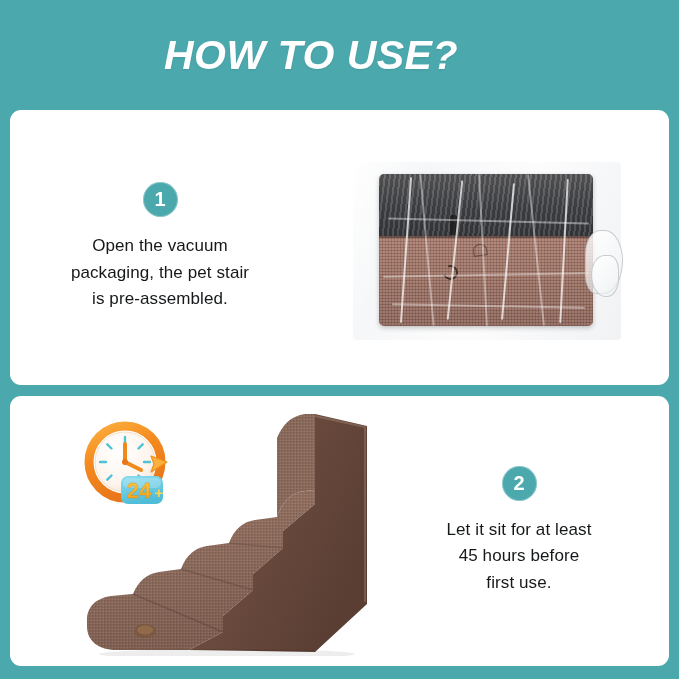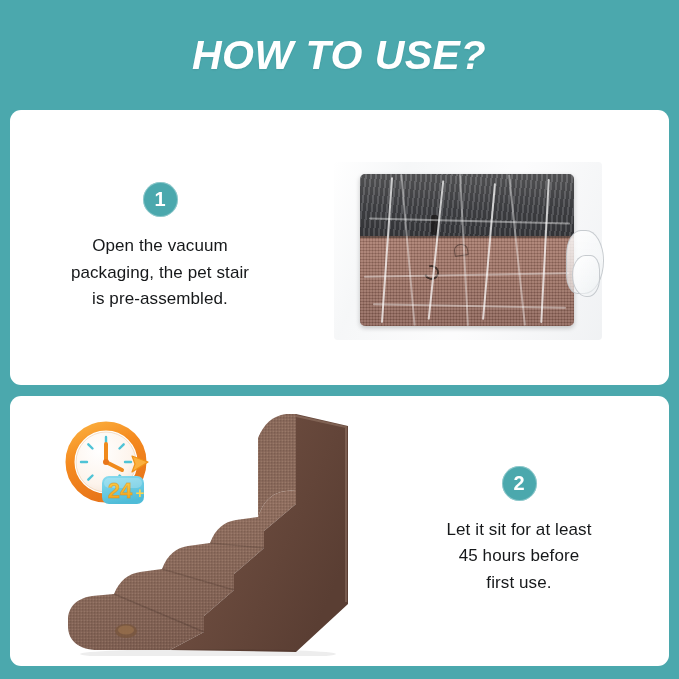--- a/index.html
+++ b/index.html
@@ -25,21 +25,20 @@
     display: flex;
     align-items: center;
     justify-content: center;
     color: #ffffff;
     font-size: 41px;
     font-weight: bold;
     font-style: italic;
     letter-spacing: 0.5px;
     text-shadow: 0 1px 2px rgba(0,0,0,0.08);
     user-select: none;
-    margin-left: 28px;
   }
 
   
   .card {
     position: absolute;
     background: #ffffff;
     border-radius: 11px;
     overflow: hidden;
   }
   .card-one {
@@ -94,20 +93,21 @@
     padding: 0 14px;
     letter-spacing: 0.1px;
     white-space: pre-line;
   }
 
   
   .media {
     position: relative;
     flex: 1;
     height: 100%;
+    margin-left: 19px;
   }
 
   
   .pack-wrap {
     position: absolute;
     left: 24px;
     top: 52px;
     width: 268px;
     height: 178px;
   }

